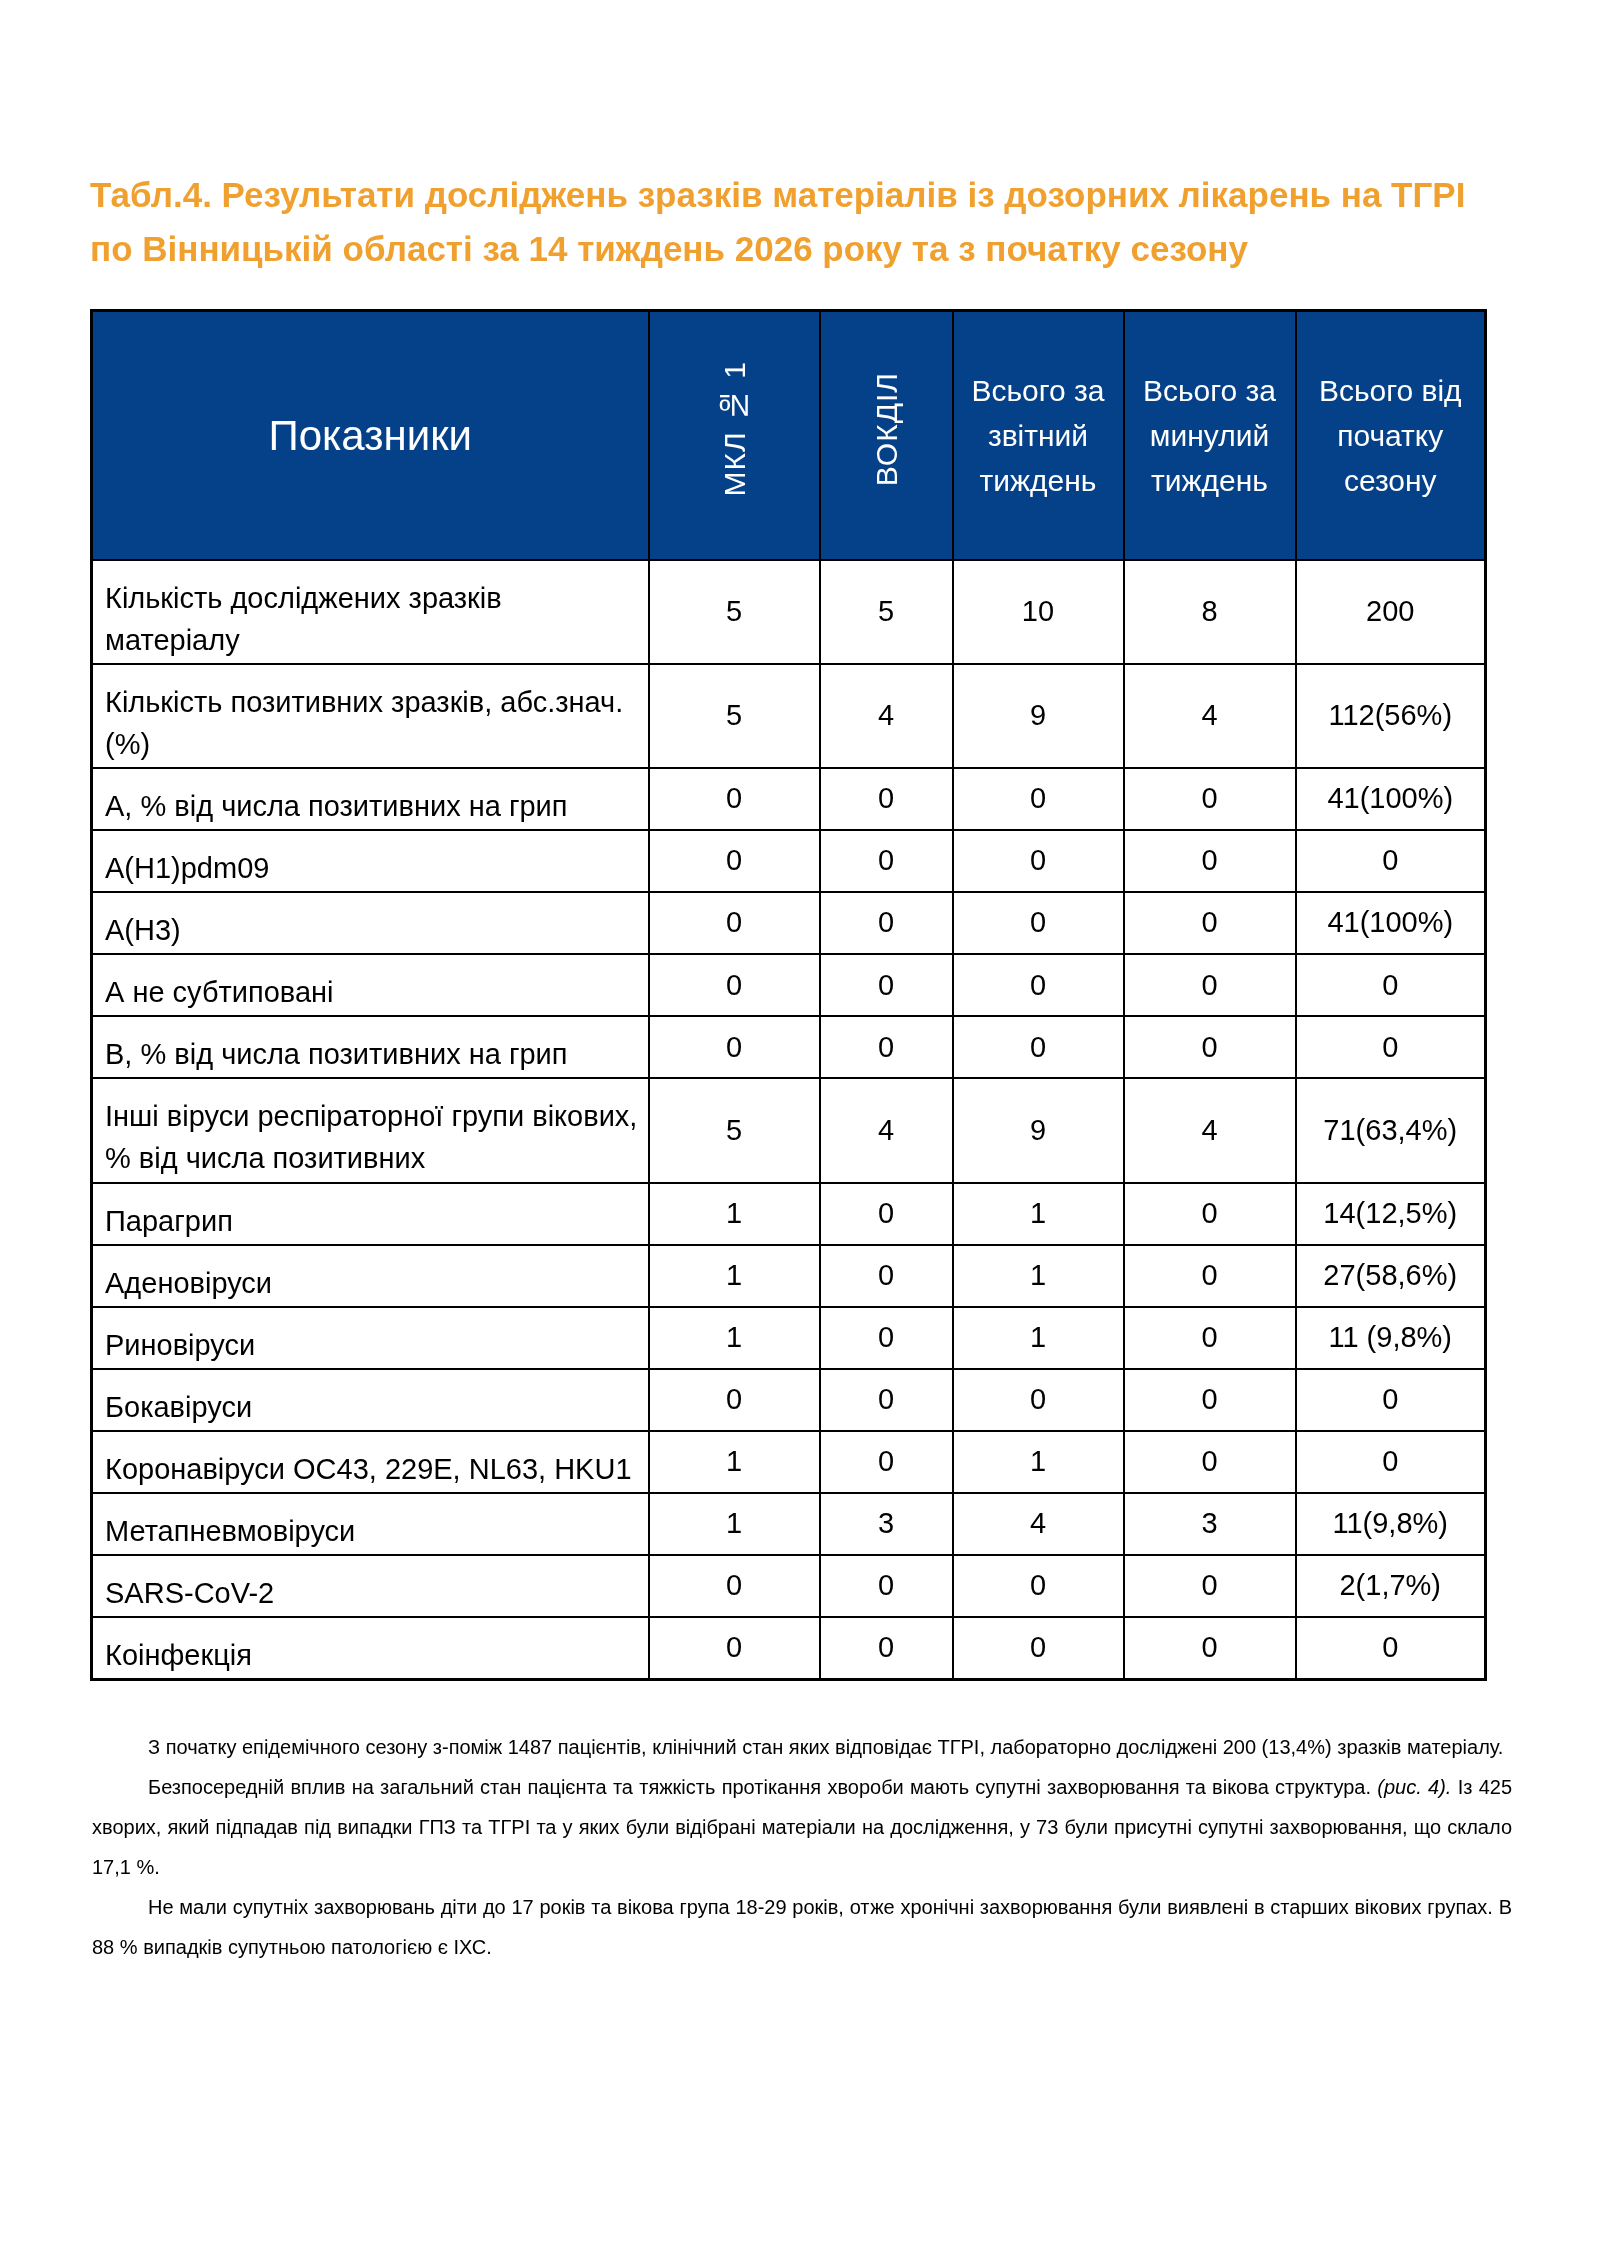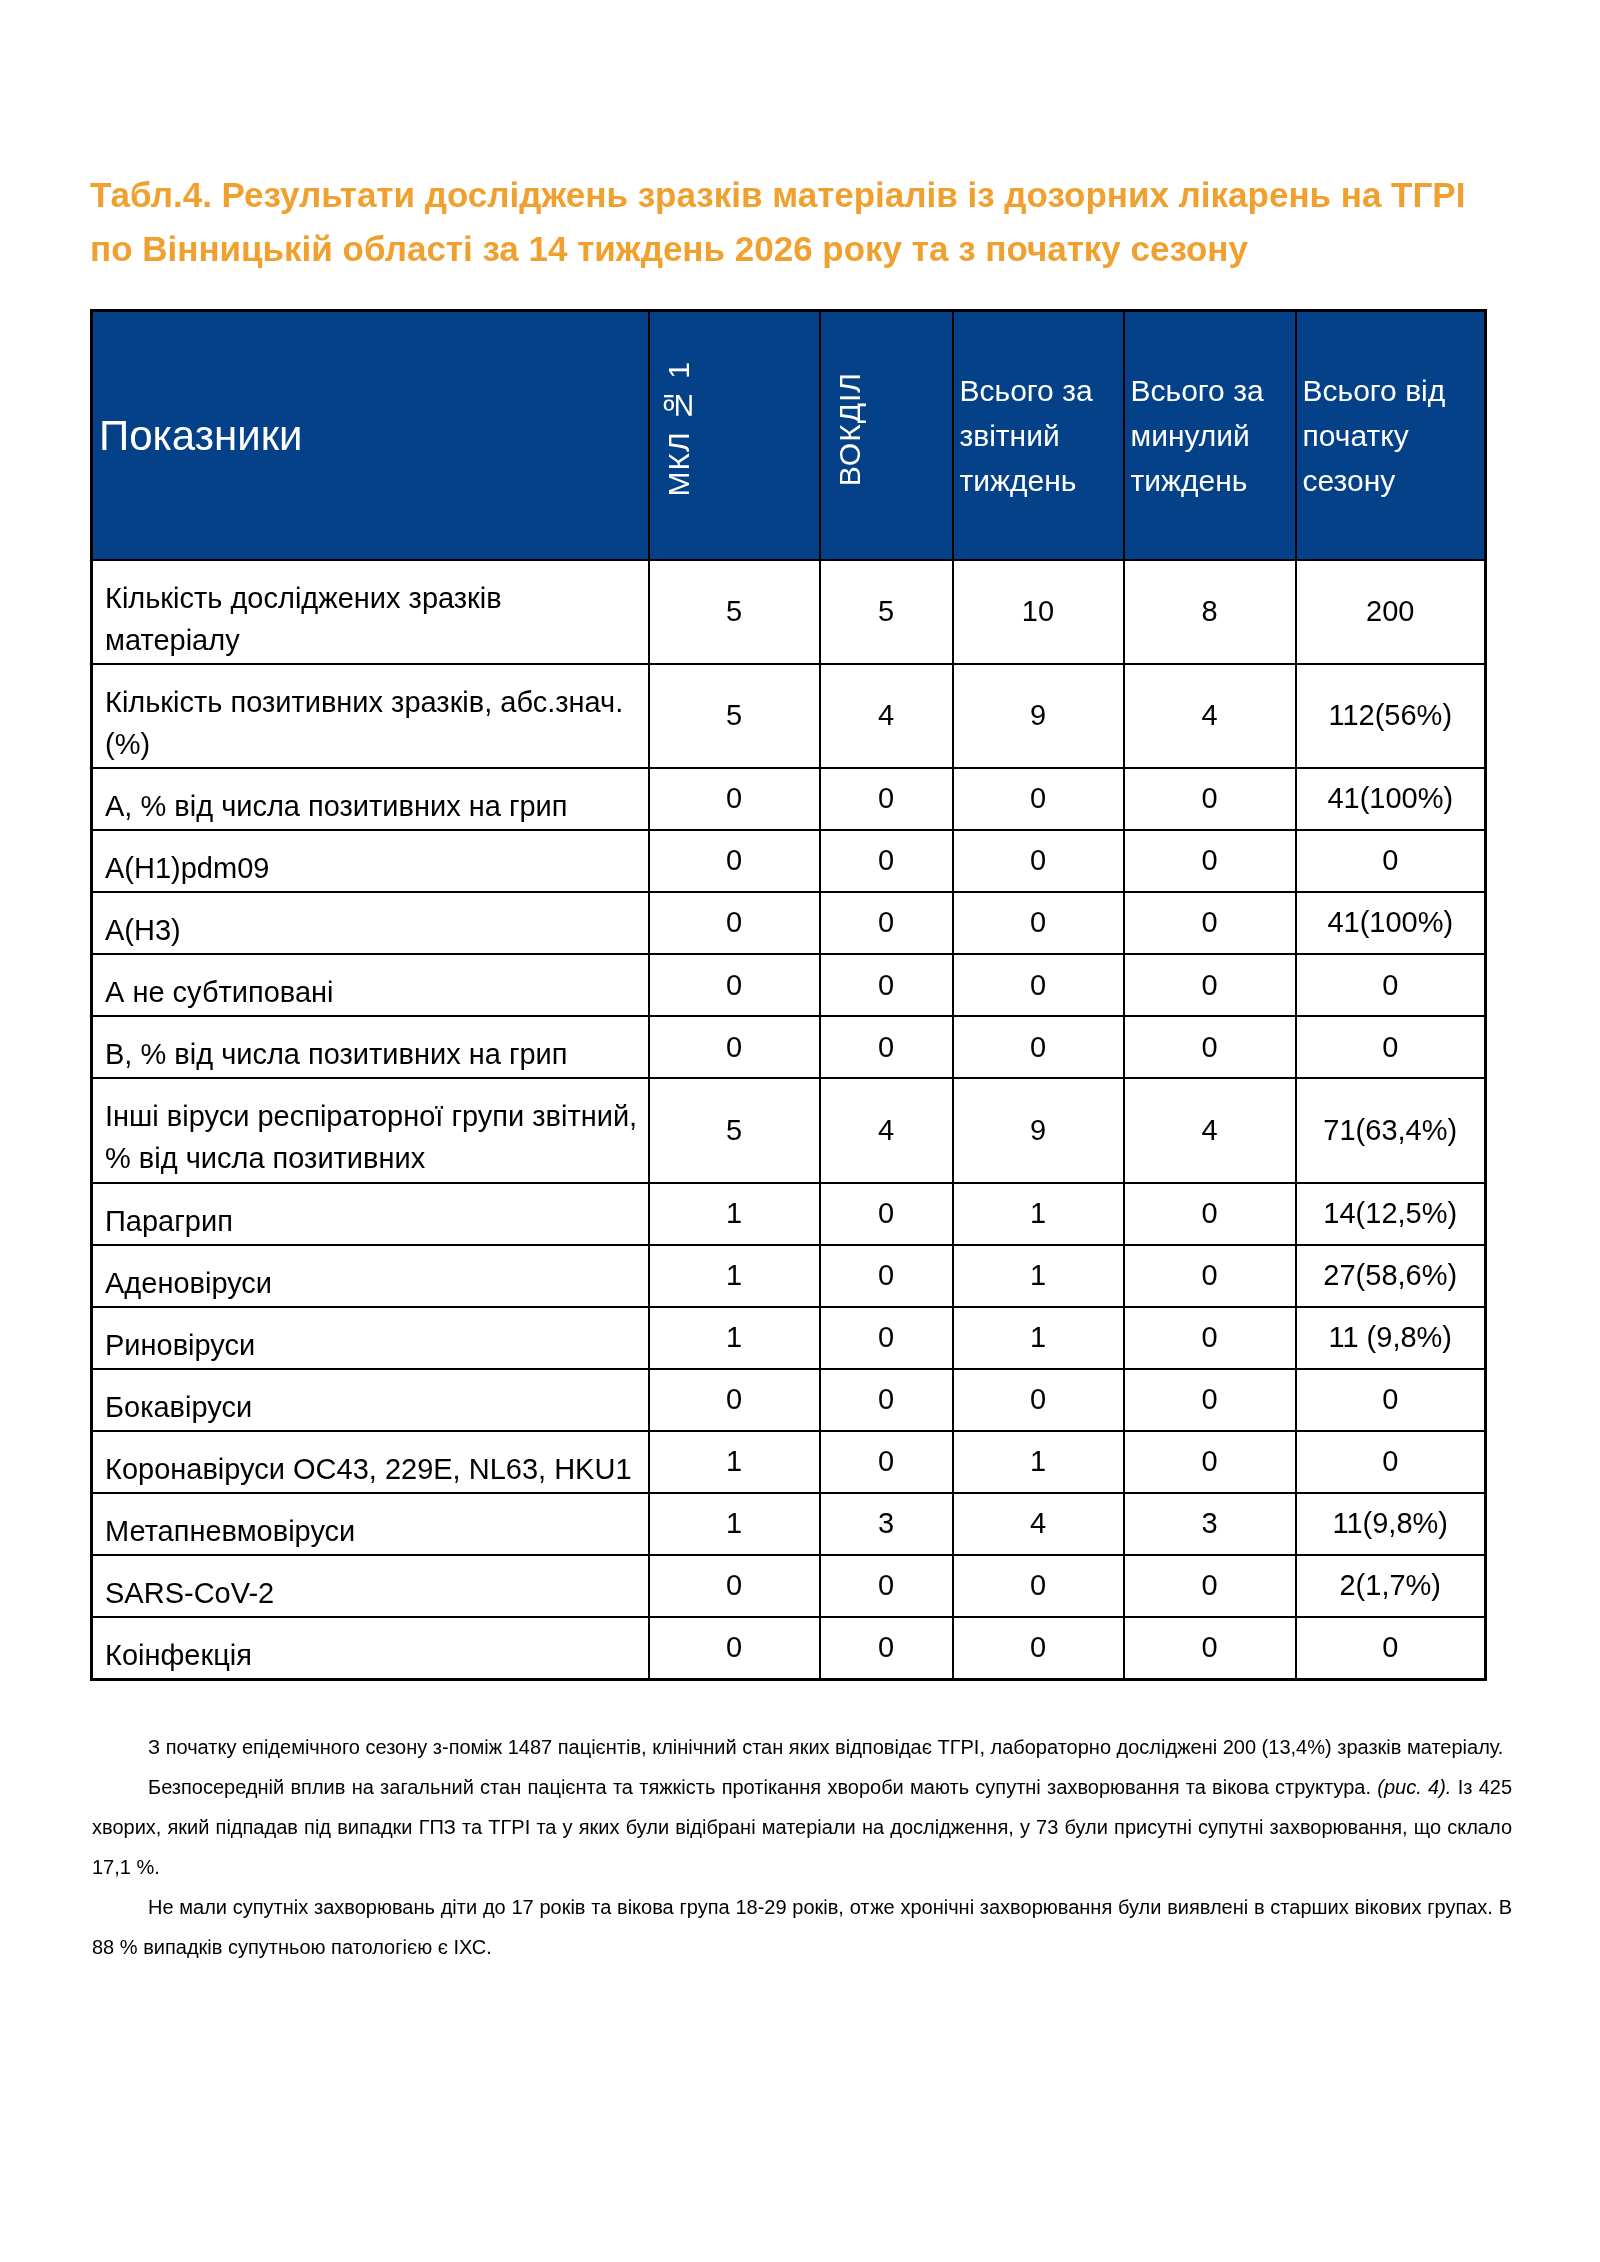--- a/index.html
+++ b/index.html
@@ -44,21 +44,21 @@
     border:2px solid var(--border-c);
     vertical-align:middle;
   }
   thead th{
     background:var(--hdr-bg);
     color:var(--hdr-text);
     font-weight:normal;
     height:250px;
     font-size:30px;
     line-height:1.5;
-    text-align:left;
+    text-align:center;
     padding:4px 6px;
   }
   th.h-indicators{font-size:42px;}
   th.h-vertical span{
     display:inline-block;
     writing-mode:vertical-rl;
     transform:rotate(180deg);
     white-space:nowrap;
     letter-spacing:1px;
   }
@@ -176,21 +176,21 @@
           </tr>
           <tr>
             <td class="c-label">В, % від числа позитивних на грип</td>
             <td class="c-val">0</td>
             <td class="c-val">0</td>
             <td class="c-val">0</td>
             <td class="c-val">0</td>
             <td class="c-val">0</td>
           </tr>
           <tr>
-            <td class="c-label">Інші віруси респіраторної групи звітний, % від числа позитивних</td>
+            <td class="c-label">Інші віруси респіраторної групи вікових, % від числа позитивних</td>
             <td class="c-val">5</td>
             <td class="c-val">4</td>
             <td class="c-val">9</td>
             <td class="c-val">4</td>
             <td class="c-val">71(63,4%)</td>
           </tr>
           <tr>
             <td class="c-label">Парагрип</td>
             <td class="c-val">1</td>
             <td class="c-val">0</td>

